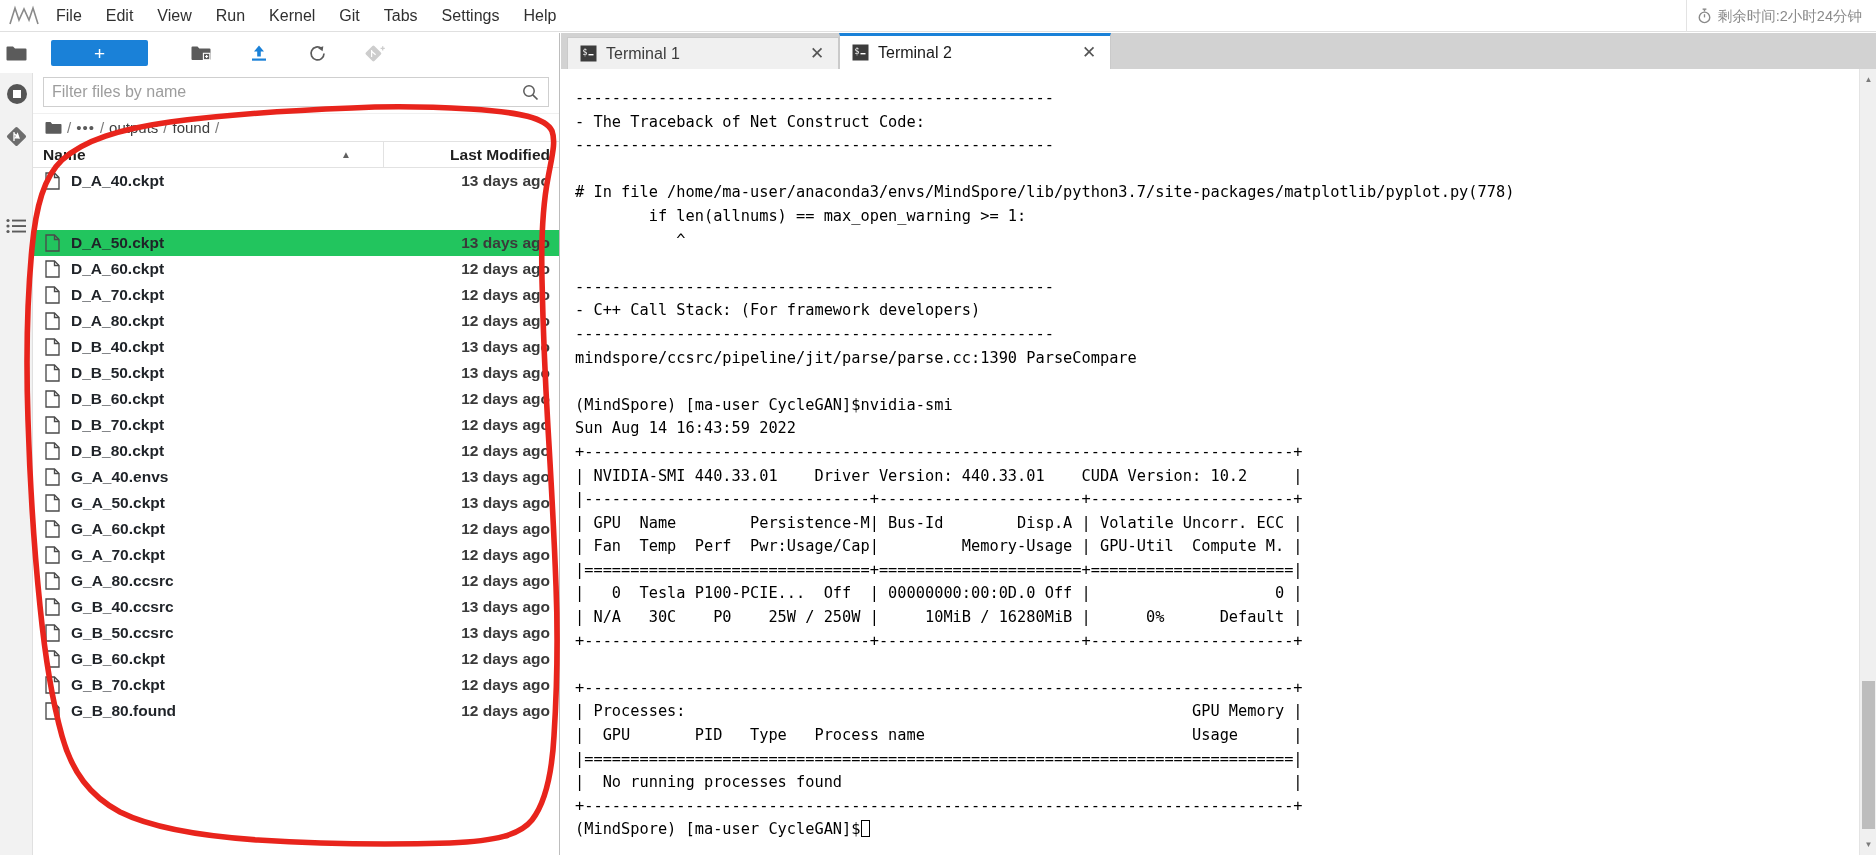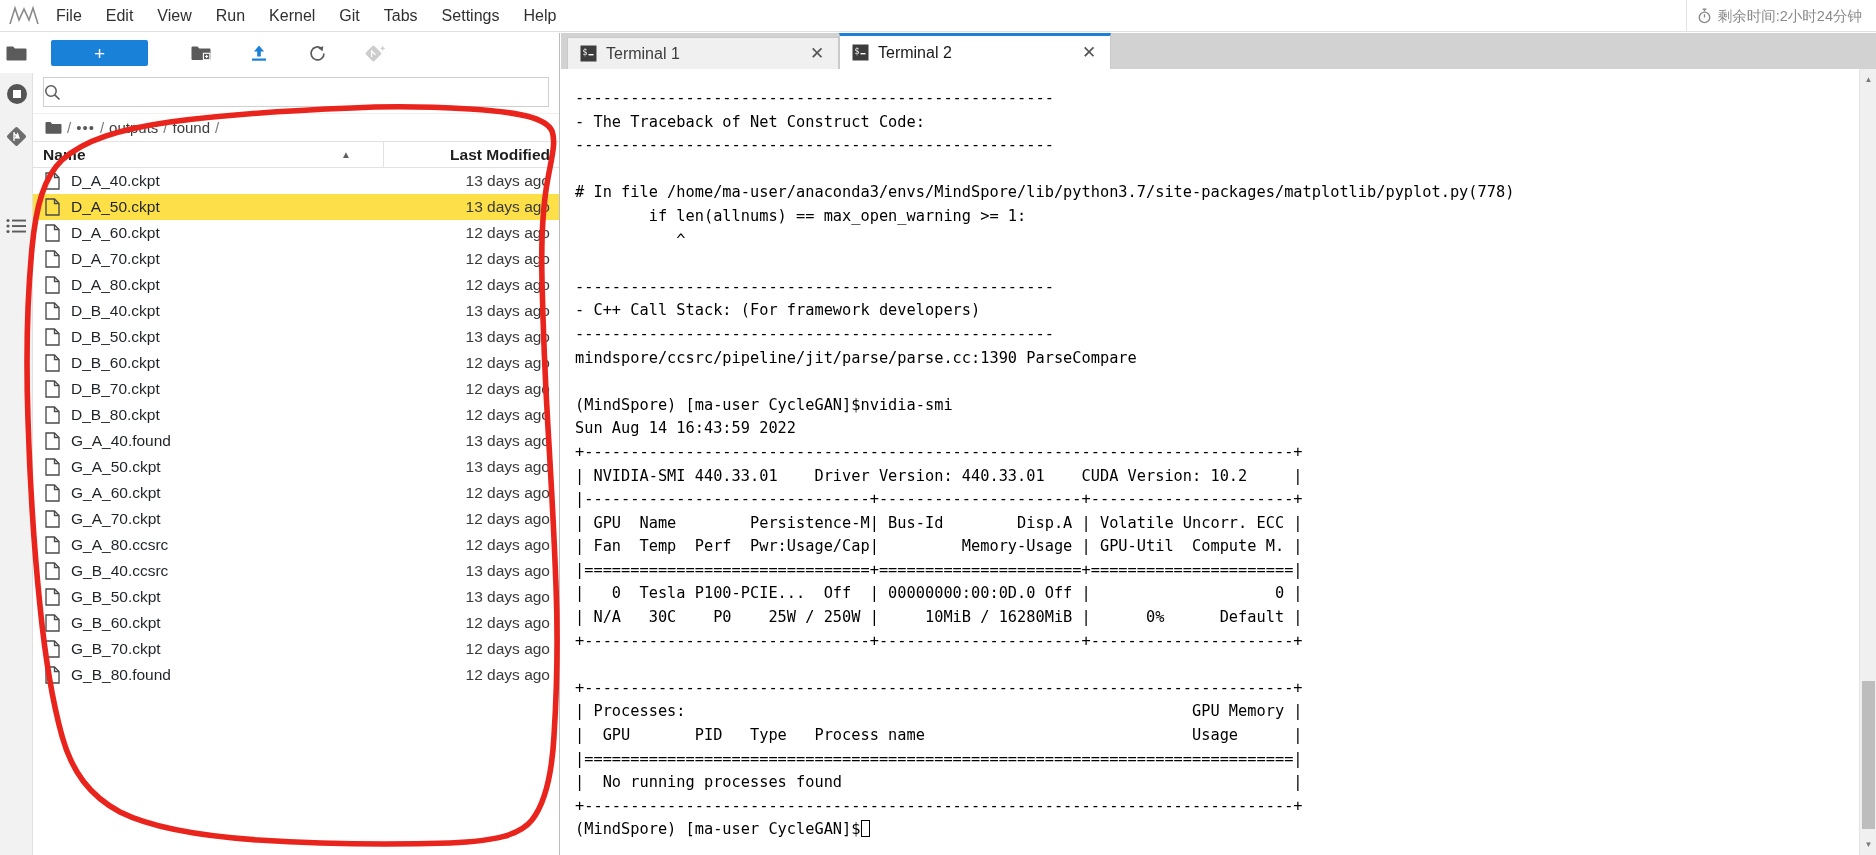--- a/index.html
+++ b/index.html
@@ -126,26 +126,26 @@
     border-right: 1px solid #e2e2e2; cursor: pointer;
   }
   .lh-name-label { font-weight: 600; letter-spacing: 0.1px; }
   .lh-mod {
     width: 175px; height: 100%;
     display: flex; align-items: center; justify-content: flex-end;
     padding-right: 9px; font-weight: 700; cursor: pointer;
   }
   .sort-caret { color: #606060; font-size: 10px; margin-right: 22px; }
 
-  .filelist { overflow: hidden; }
+  .filelist { overflow: hidden; font-weight: bold; }
   .file-row {
     display: flex; align-items: center; height: 26px;
     font-size: 15.5px; color: #24292e; cursor: pointer;
   }
-  .file-row.selected { background: #fde047; }
+  .file-row.selected { background: #22c55e; margin-top: 36px; }
   .file-ico { width: 32px; display: flex; justify-content: center; align-items: center; padding-left: 6px;}
   .file-name { flex: 1; padding-left: 6px; color: #1f2328; }
   .file-mod { width: 175px; text-align: right; padding-right: 9px; color: #3a3a3a; }
 
   
   .mainarea {
     position: absolute; left: 561px; top: 33px;
     width: 1315px; height: 822px; background: #ffffff;
   }
   .tabbar {
@@ -330,20 +330,21 @@
             <rect x="3.4" y="4.4" width="12" height="12" rx="1.4" fill="#cdcdcd" transform="rotate(45 9.4 10.4)"></rect>
             <path d="M7.6 7 L7.6 14 M7.6 8.2 L11.6 11.8" stroke="#ffffff" stroke-width="1.2" fill="none"></path>
             <path d="M18.7 3.2 V7.4 M16.6 5.3 H20.8" stroke="#cdcdcd" stroke-width="1.3"></path>
           </svg>
         </span>
       </div>
     </div>
 
     <div class="filter-row">
       <div class="filter-input-wrap">
+        <input class="filter-input" type="text" placeholder="Filter files by name" style="">
         <span class="search-ico">
           <svg width="17" height="17" viewBox="0 0 17 17">
             <circle cx="7" cy="7" r="5.2" fill="none" stroke="#5b5b5b" stroke-width="1.5"></circle>
             <line x1="10.8" y1="10.8" x2="15.5" y2="15.5" stroke="#5b5b5b" stroke-width="1.7"></line>
           </svg>
         </span>
       </div>
     </div>
 
     <div class="breadcrumb">
@@ -470,21 +471,21 @@
           <span class="file-name">D_B_80.ckpt</span>
           <span class="file-mod">12 days ago</span>
         </div>
         <div class="file-row">
           <span class="file-ico">
             <svg width="15" height="18" viewBox="0 0 15 18">
               <path d="M1 1 H9.5 L14 5.5 V17 H1 Z" fill="none" stroke="#4a4a4a" stroke-width="1.35"></path>
               <path d="M9.5 1 V5.5 H14" fill="none" stroke="#4a4a4a" stroke-width="1.35"></path>
             </svg>
           </span>
-          <span class="file-name">G_A_40.found</span>
+          <span class="file-name">G_A_40.envs</span>
           <span class="file-mod">13 days ago</span>
         </div>
         <div class="file-row">
           <span class="file-ico">
             <svg width="15" height="18" viewBox="0 0 15 18">
               <path d="M1 1 H9.5 L14 5.5 V17 H1 Z" fill="none" stroke="#4a4a4a" stroke-width="1.35"></path>
               <path d="M9.5 1 V5.5 H14" fill="none" stroke="#4a4a4a" stroke-width="1.35"></path>
             </svg>
           </span>
           <span class="file-name">G_A_50.ckpt</span>
@@ -530,21 +531,21 @@
           <span class="file-name">G_B_40.ccsrc</span>
           <span class="file-mod">13 days ago</span>
         </div>
         <div class="file-row">
           <span class="file-ico">
             <svg width="15" height="18" viewBox="0 0 15 18">
               <path d="M1 1 H9.5 L14 5.5 V17 H1 Z" fill="none" stroke="#4a4a4a" stroke-width="1.35"></path>
               <path d="M9.5 1 V5.5 H14" fill="none" stroke="#4a4a4a" stroke-width="1.35"></path>
             </svg>
           </span>
-          <span class="file-name">G_B_50.ckpt</span>
+          <span class="file-name">G_B_50.ccsrc</span>
           <span class="file-mod">13 days ago</span>
         </div>
         <div class="file-row">
           <span class="file-ico">
             <svg width="15" height="18" viewBox="0 0 15 18">
               <path d="M1 1 H9.5 L14 5.5 V17 H1 Z" fill="none" stroke="#4a4a4a" stroke-width="1.35"></path>
               <path d="M9.5 1 V5.5 H14" fill="none" stroke="#4a4a4a" stroke-width="1.35"></path>
             </svg>
           </span>
           <span class="file-name">G_B_60.ckpt</span>

